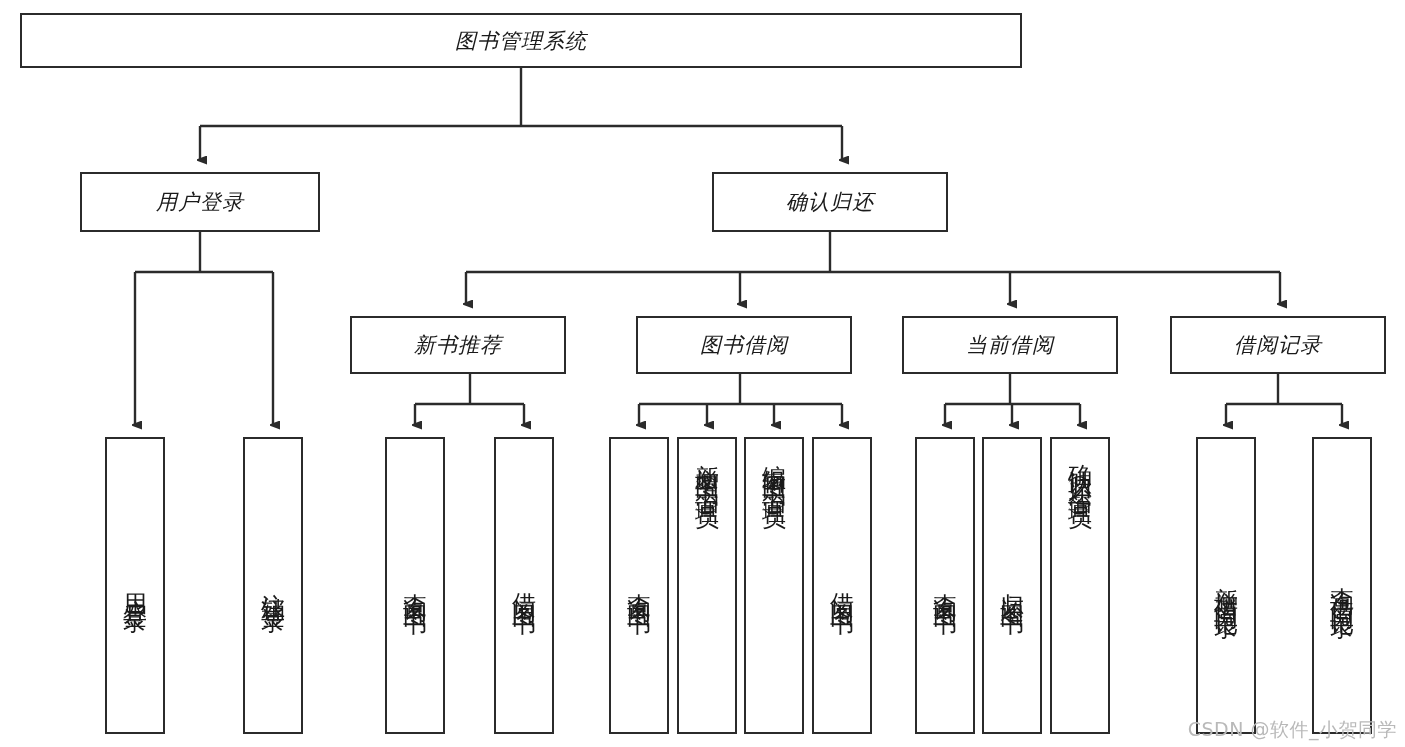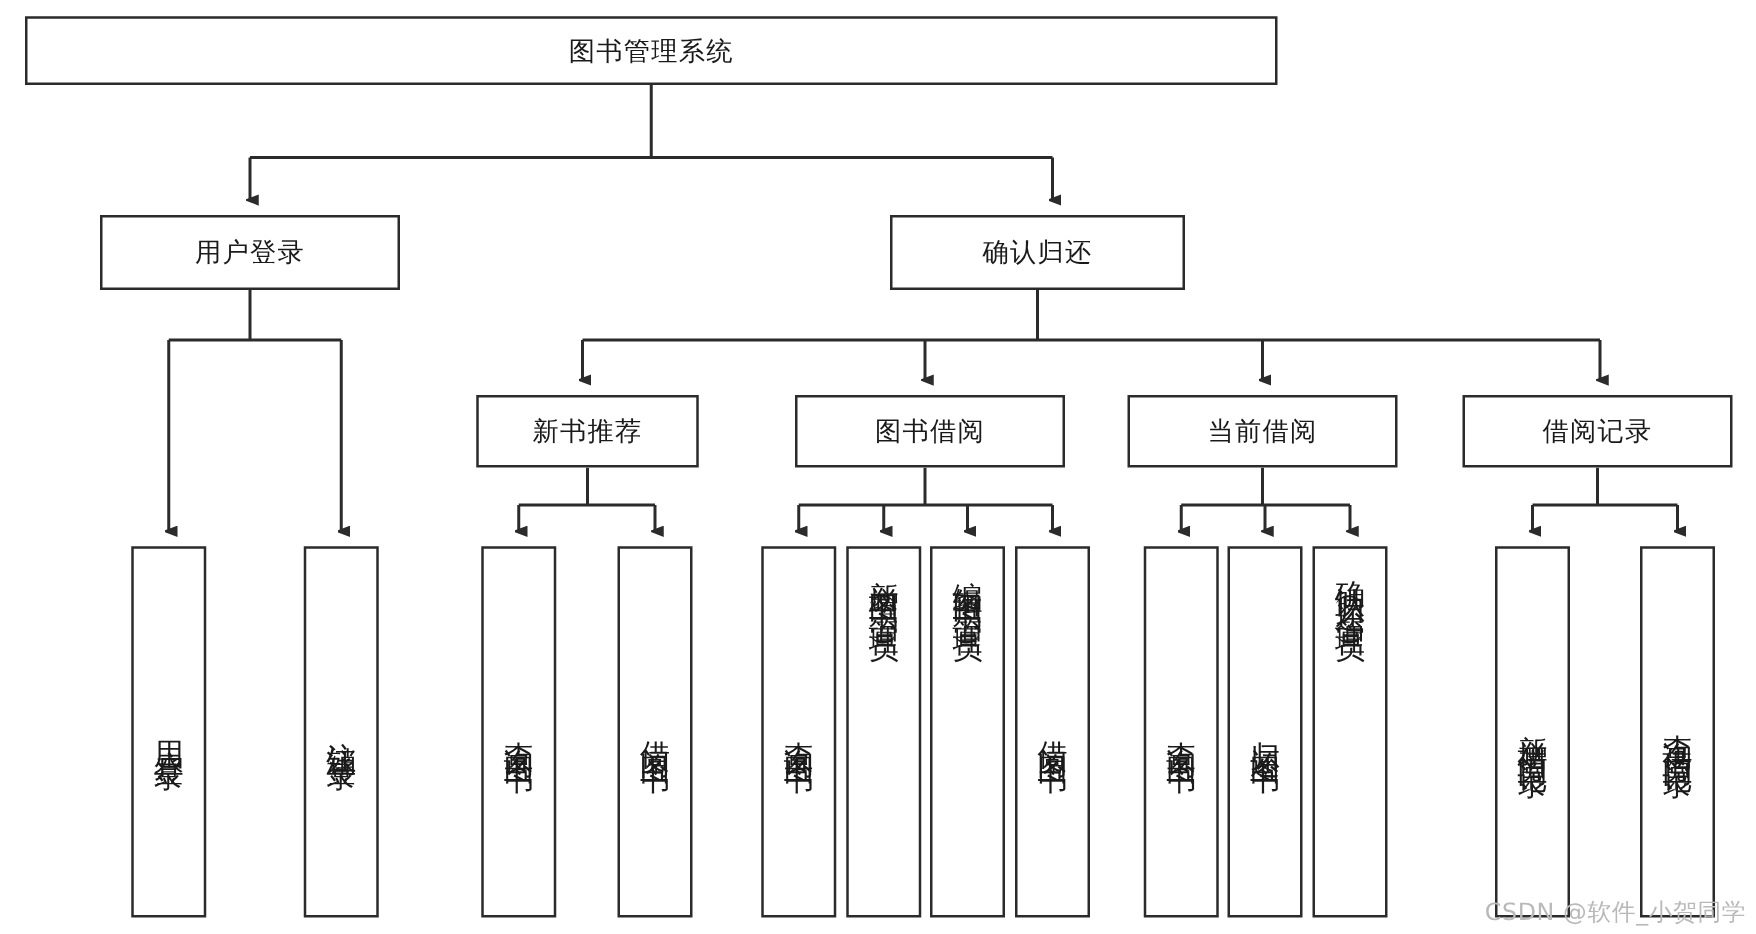--- a/index.html
+++ b/index.html
@@ -3,21 +3,21 @@
 <meta charset="utf-8">
 <style>
   html,body{margin:0;padding:0;background:#ffffff;}
   body{width:1405px;height:747px;overflow:hidden;
        font-family:"DejaVu Sans","Liberation Sans",sans-serif;}
   #stage{position:relative;width:1405px;height:747px;background:#fff;}
   svg{position:absolute;left:0;top:0;}
   .node{position:absolute;box-sizing:border-box;background:#ffffff;
         border:2px solid #2b2b2b;display:flex;align-items:center;
         justify-content:center;color:#1a1a1a;}
-  .node.h{font-size:21px;letter-spacing:1px;}
+  .node.h{font-size:21px;letter-spacing:1px;font-style:italic;}
   .node.v{writing-mode:vertical-rl;text-orientation:upright;
           font-size:24px;letter-spacing:6px;line-height:1.0;
           padding:6px 0;align-items:center;justify-content:center;}
   .node.v.top{justify-content:flex-start;}
   .watermark{position:absolute;right:8px;bottom:4px;font-size:19px;
              color:#b9b9b9;letter-spacing:.5px;white-space:nowrap;}
 </style>
 </head>
 <body>
 
@@ -71,21 +71,21 @@
       <path d="M1226,404 L1226,425" marker-end="url(#ar)"></path>
       <path d="M1342,404 L1342,425" marker-end="url(#ar)"></path>
     </g>
   </svg>
 
   <div class="node h" style="left:20px;top:13px;width:1002px;height:55px;">图书管理系统</div>
 
   <div class="node h" style="left:80px;top:172px;width:240px;height:60px;">用户登录</div>
   <div class="node h" style="left:712px;top:172px;width:236px;height:60px;">确认归还</div>
 
-  <div class="node h" style="left:381px;top:316px;width:178px;height:58px;">新书推荐</div>
+  <div class="node h" style="left:350px;top:316px;width:216px;height:58px;">新书推荐</div>
   <div class="node h" style="left:636px;top:316px;width:216px;height:58px;">图书借阅</div>
   <div class="node h" style="left:902px;top:316px;width:216px;height:58px;">当前借阅</div>
   <div class="node h" style="left:1170px;top:316px;width:216px;height:58px;">借阅记录</div>
 
   <div class="node v" style="left:105px;top:437px;width:60px;height:297px;">用户登录</div>
   <div class="node v" style="left:243px;top:437px;width:60px;height:297px;">注销登录</div>
 
   <div class="node v" style="left:385px;top:437px;width:60px;height:297px;">查询图书</div>
   <div class="node v" style="left:494px;top:437px;width:60px;height:297px;">借阅图书</div>
 

